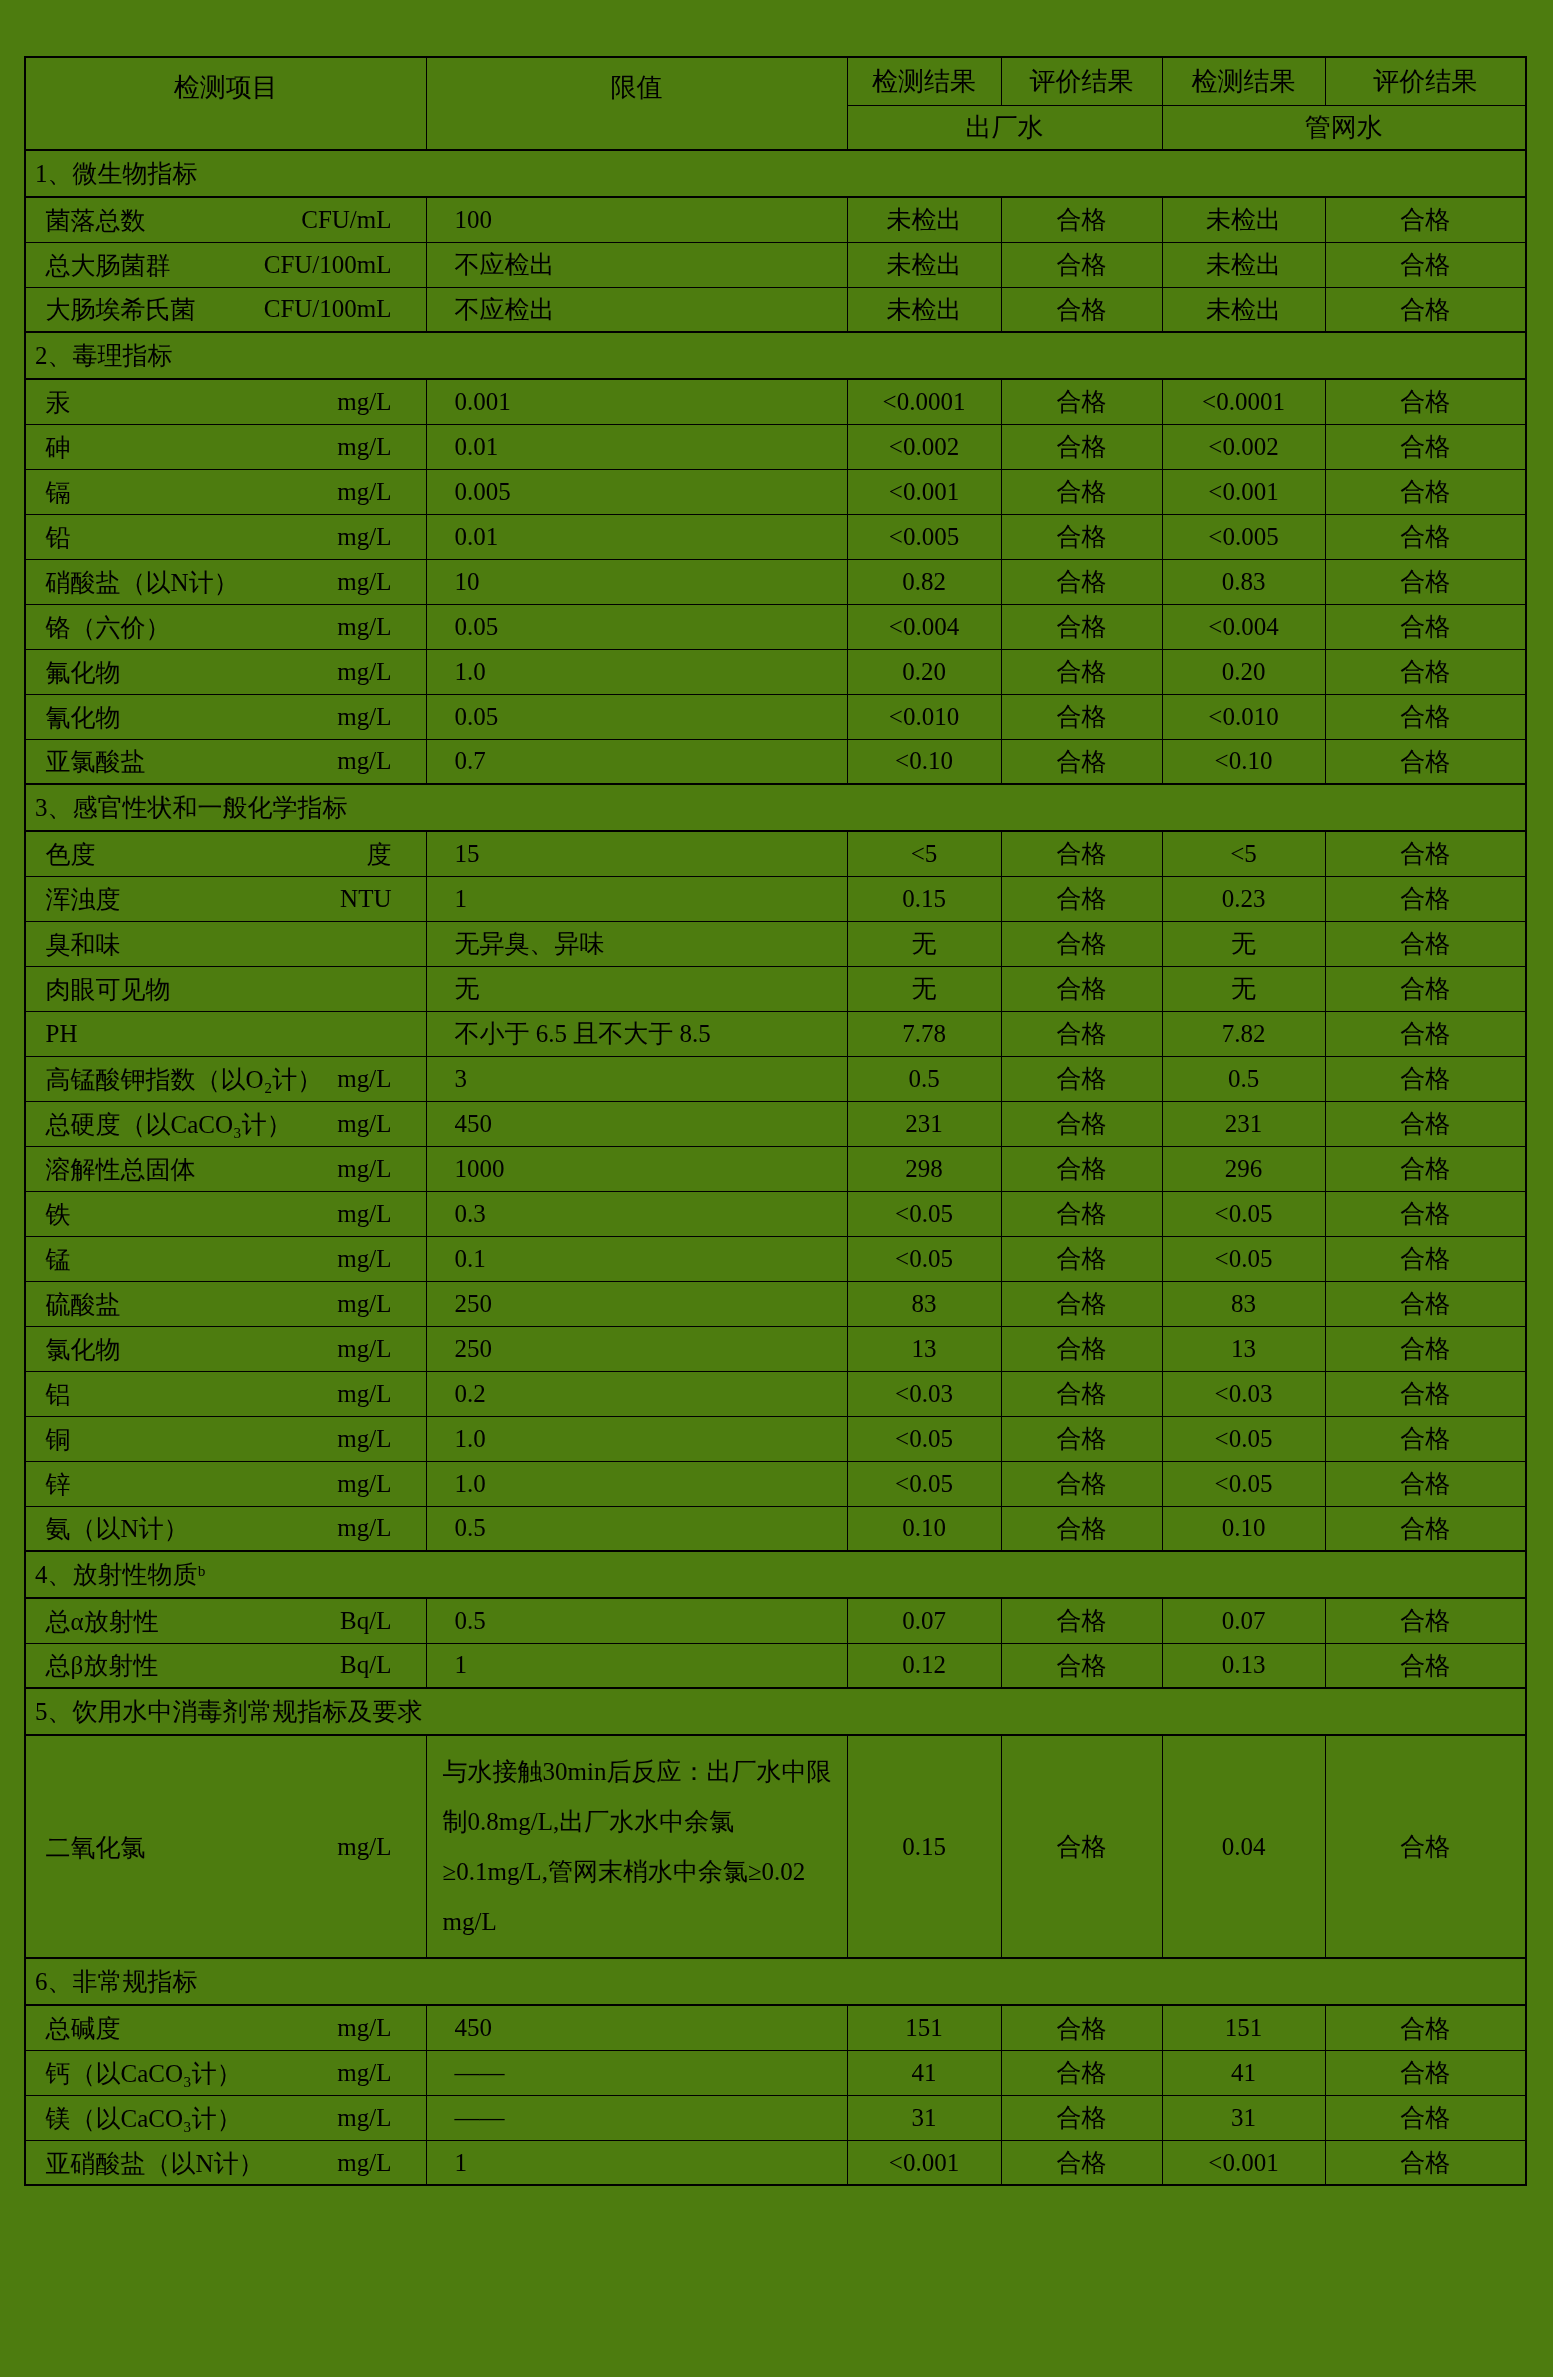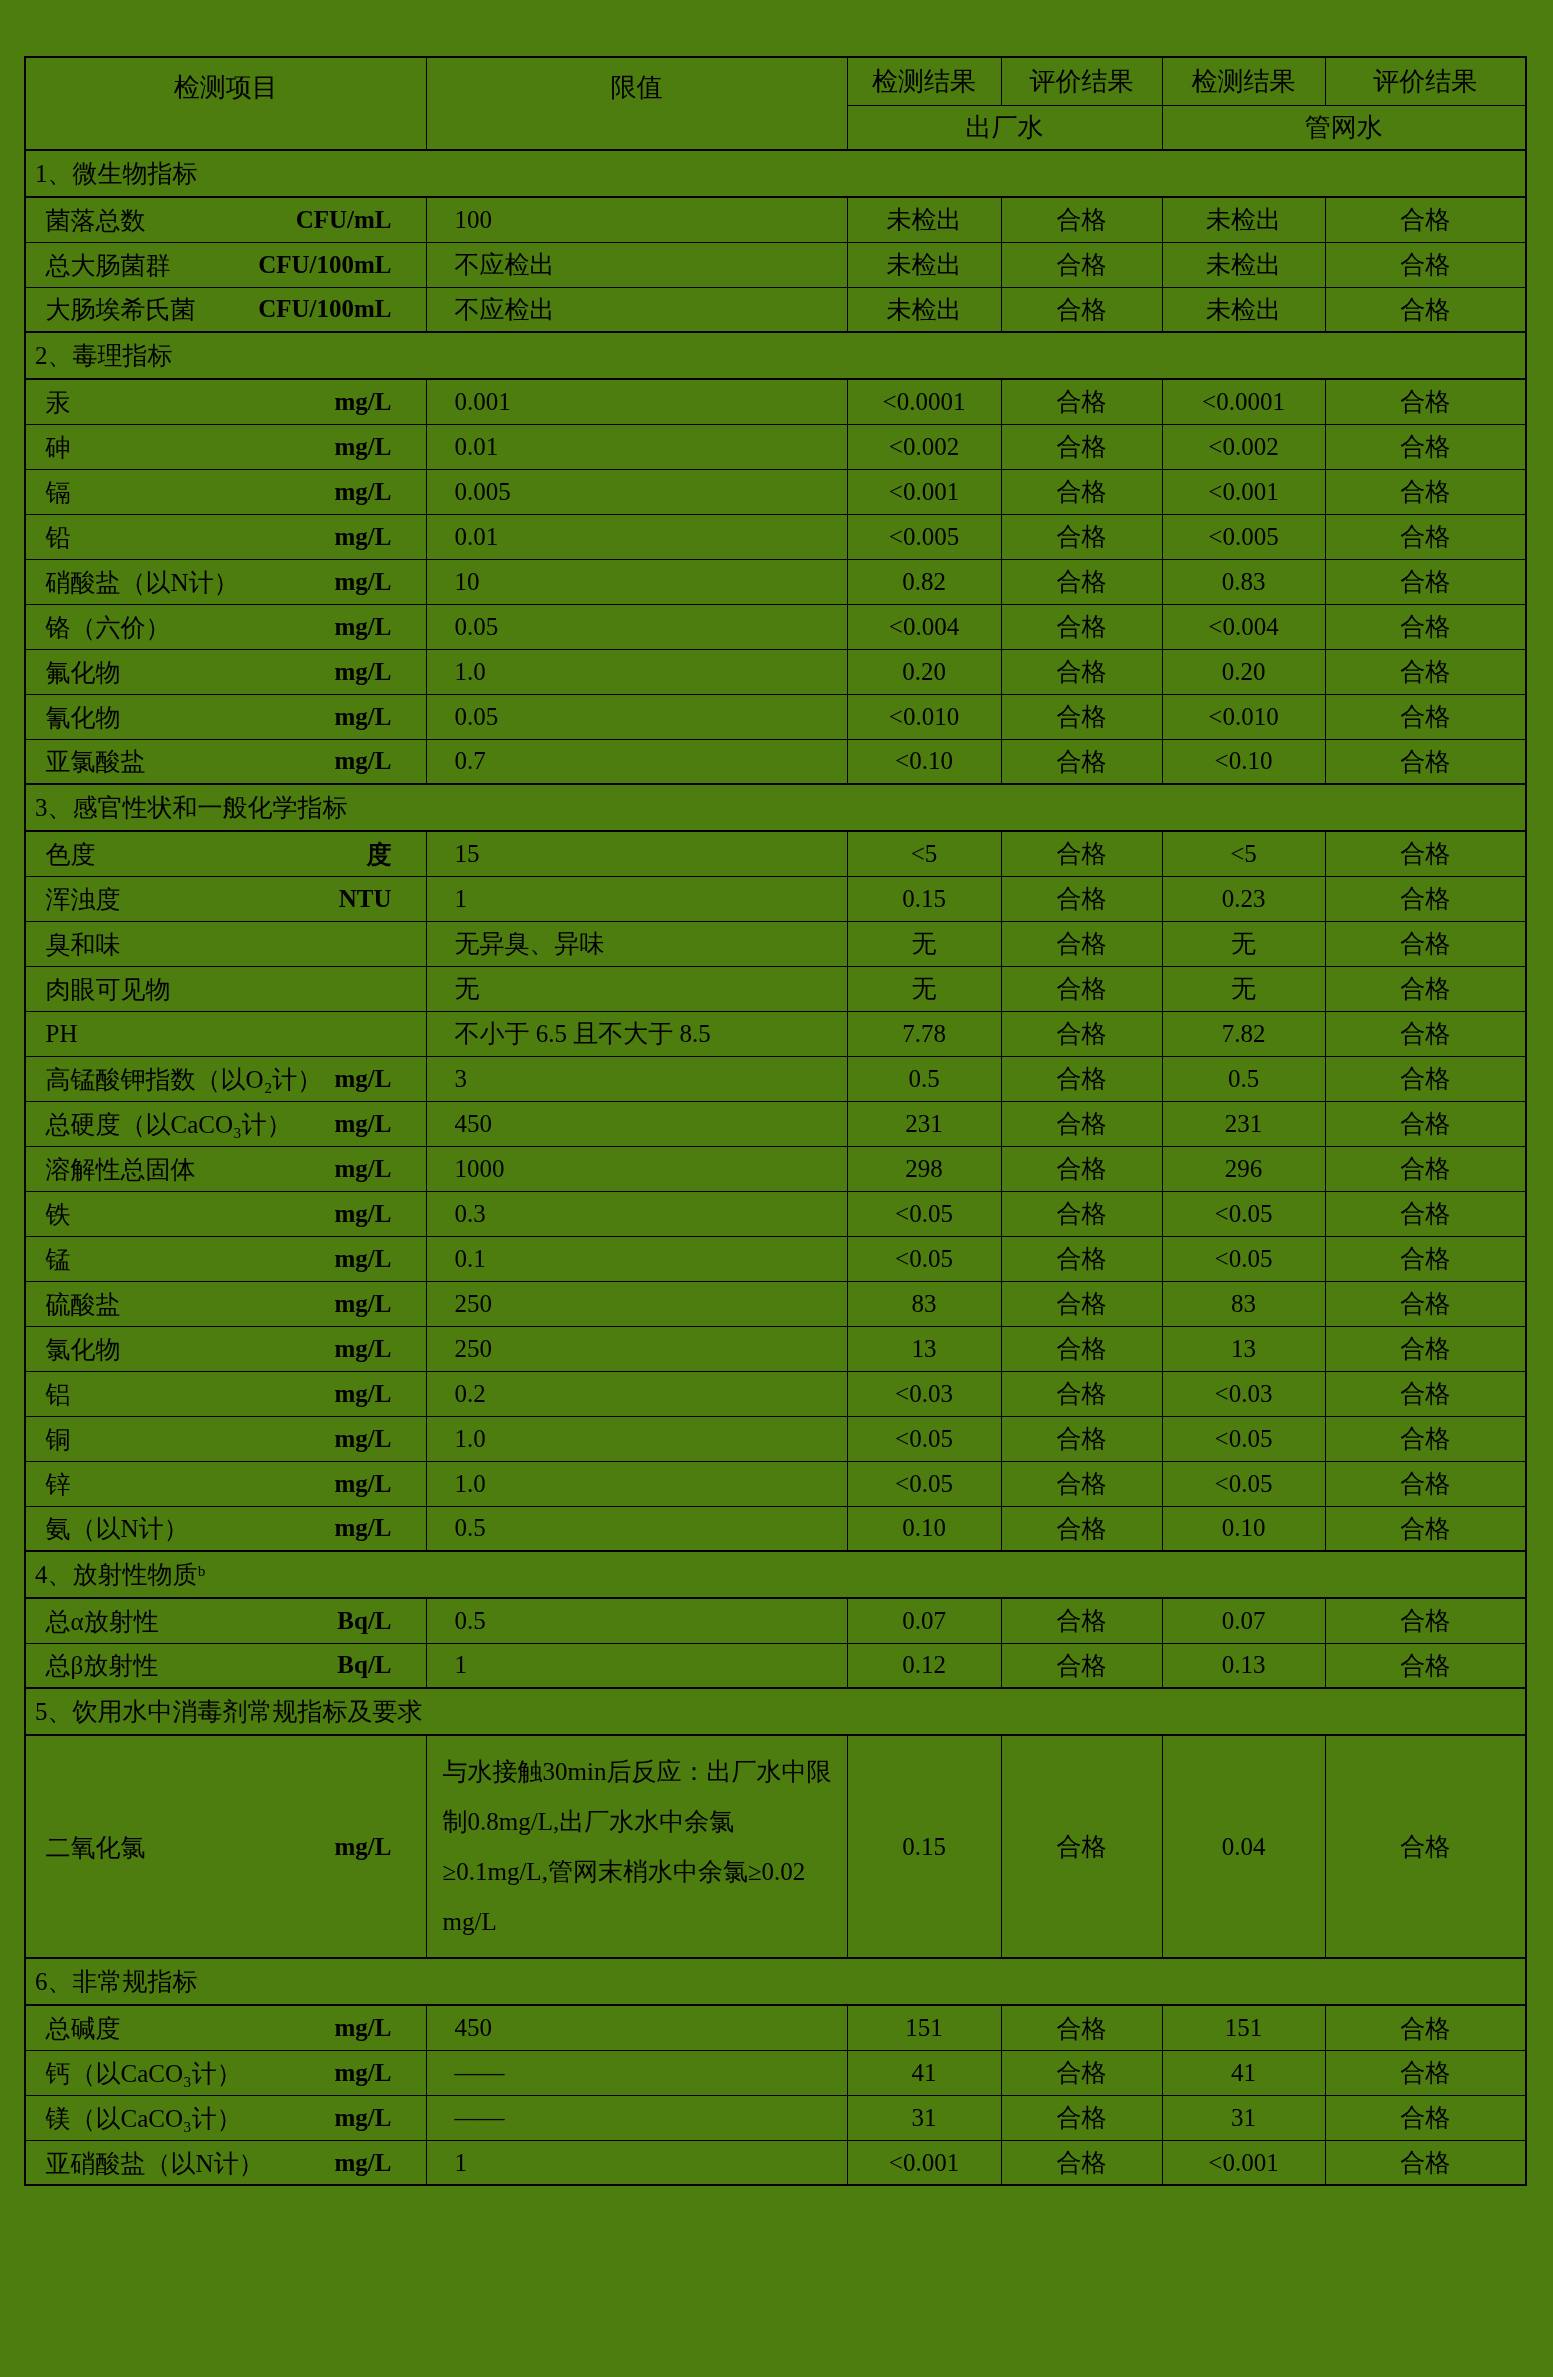--- a/index.html
+++ b/index.html
@@ -48,21 +48,20 @@
   .item-name{
     position:absolute;left:19.6px;top:50%;
     transform:translateY(-50%);
     white-space:nowrap;
     font-family:Liberation Serif, serif;
   }
   .item-unit{
     position:absolute;right:34px;top:50%;
     transform:translateY(-50%);
     white-space:nowrap;
-    font-weight:bold;
   }
   td.limit-cell{text-align:left;padding-left:28px;}
   tr.tall-row td.limit-cell{
     line-height:2.0;
     padding:10.7px 12.5px 10.7px 16px;
   }
   td.result-cell{text-align:center;}
   .footnote{
     position:absolute;left:54px;top:2231px;
     font-size:26px;

